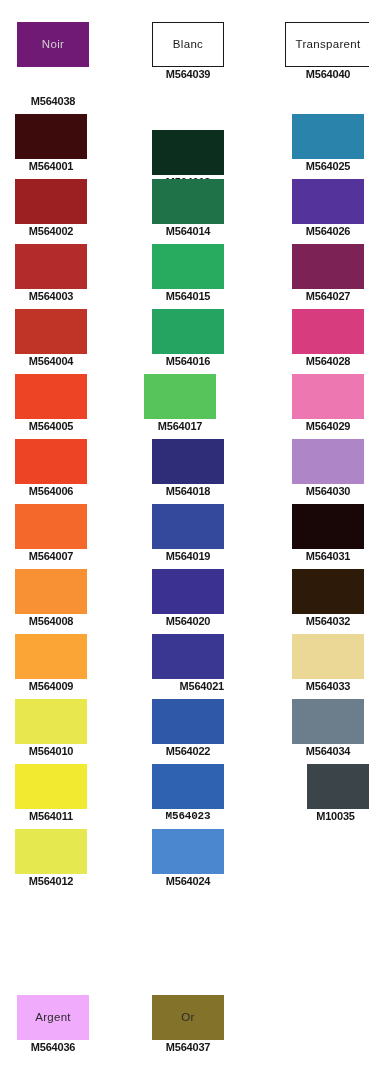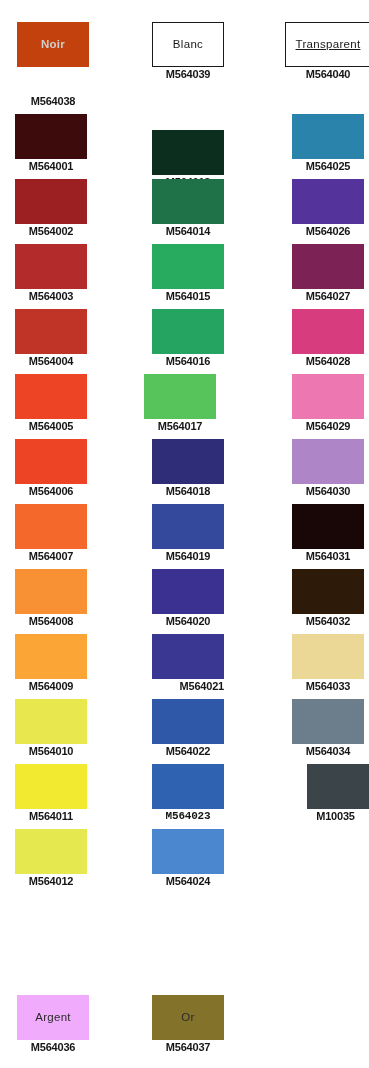--- a/index.html
+++ b/index.html
@@ -62,34 +62,34 @@
   }
   .wide-cell { width: 86px; }
   .wide-cell .chip { width: 86px; }
 </style>
 </head>
 <body>
 
 <div class="palette">
   <div id="header-row-container">
       <div class="swatch-cell" style="left: 17px; top: 22px;">
-        <div class="chip" style="background: #c2410c; font-weight: bold;">
+        <div class="chip" style="background: #701a75;">
           <span class="chip-name" style="color: rgb(207, 207, 207);">Noir</span>
         </div>
         <span class="code" style="color: rgb(22, 22, 22); margin-top: 28px;">M564038</span>
       </div>
       <div class="swatch-cell" style="left: 152px; top: 22px;">
         <div class="chip bordered" style="background: rgb(255, 255, 255);">
           <span class="chip-name" style="color: rgb(26, 26, 26);">Blanc</span>
         </div>
         <span class="code" style="color: rgb(22, 22, 22);">M564039</span>
       </div>
       <div class="swatch-cell wide-cell" style="left: 285px; top: 22px;">
         <div class="chip bordered" style="background: rgb(255, 255, 255);">
-          <span class="chip-name" style="color: rgb(26, 26, 26); text-decoration: underline;">Transparent</span>
+          <span class="chip-name" style="color: rgb(26, 26, 26);">Transparent</span>
         </div>
         <span class="code" style="color: rgb(22, 22, 22);">M564040</span>
       </div>
     </div>
   <div id="columns-container">
       <div class="swatch-cell" style="left: 15px; top: 114px;">
         <div class="chip" style="background: rgb(61, 11, 11);"></div>
         <span class="code" style="color: rgb(22, 22, 22);">M564001</span>
       </div>
       <div class="swatch-cell" style="left: 15px; top: 179px;">

